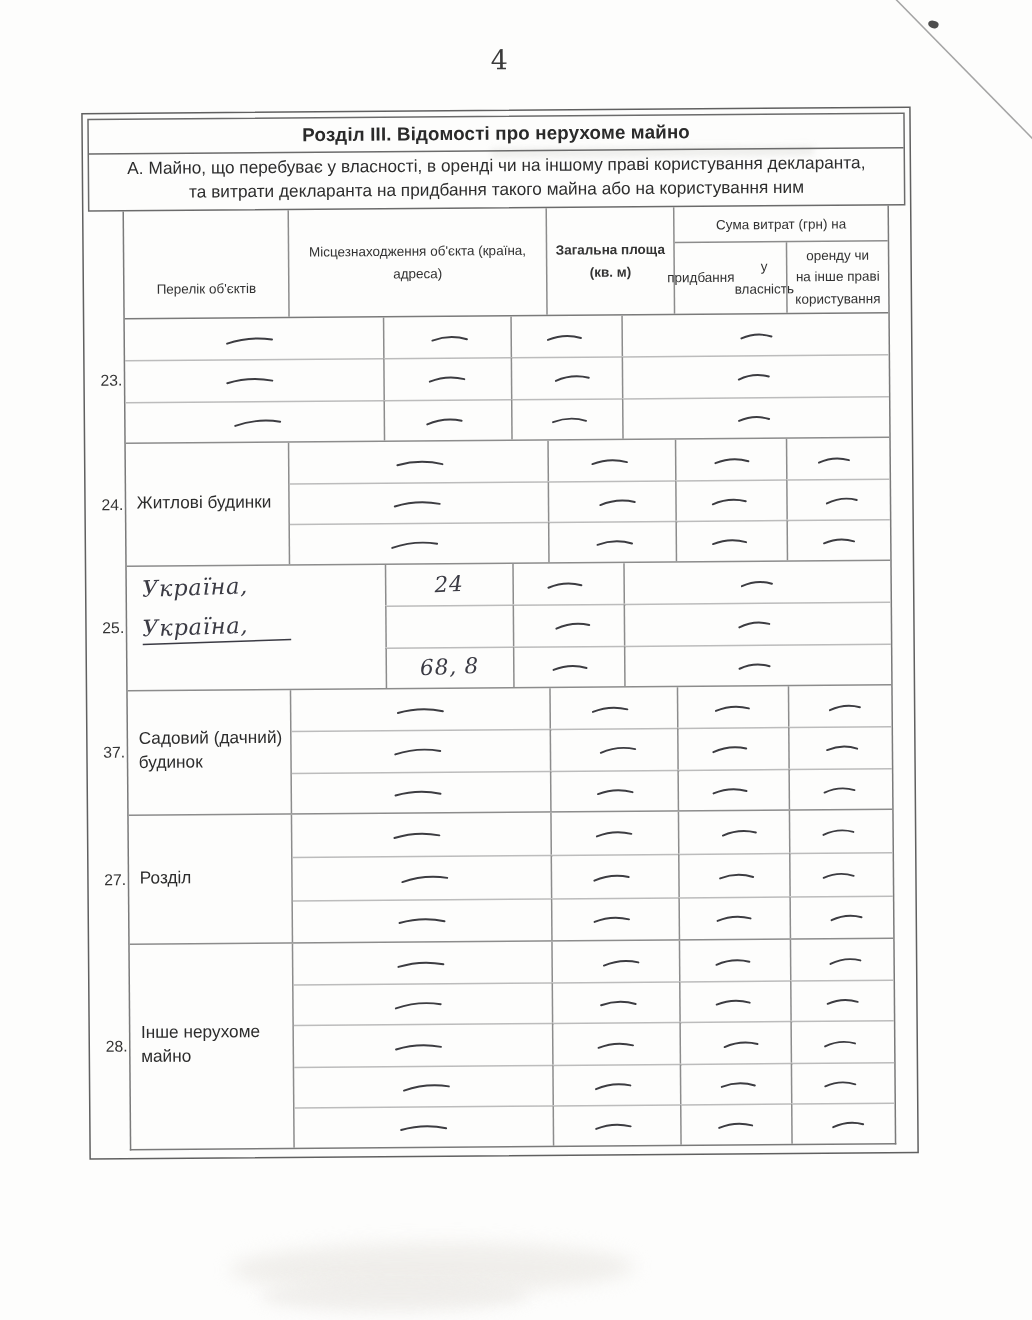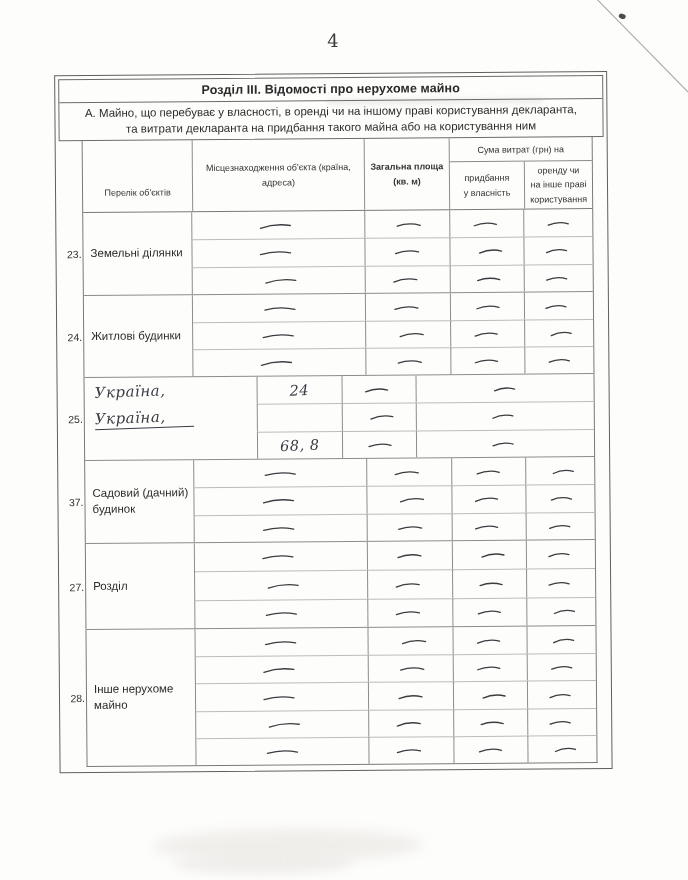--- a/index.html
+++ b/index.html
@@ -38,21 +38,21 @@
     background:transparent;
   }
   .thead{display:flex;height:71px;border-bottom:1px solid #7a7a7a;font-size:9px;color:#333;text-align:center;}
   .th{display:flex;flex-direction:column;justify-content:center;align-items:center;box-sizing:border-box;line-height:1.6;}
   .th-objects{width:109px;margin-top:34px;}
   .th-loc{width:172px;border-left:1px solid #8c8c8c;}
   .th-area{width:85px;border-left:1px solid #8c8c8c;font-weight:bold;}
   .th-costs{flex:1;border-left:1px solid #8c8c8c;display:flex;flex-direction:column;}
   .costs-top{height:23px;border-bottom:1px solid #8c8c8c;display:flex;align-items:center;justify-content:center;}
   .costs-bottom{flex:1;display:flex;}
-  .th-own{width:74px;display:flex;flex-direction:column;justify-content:center;align-items:center;line-height:1.6;}
+  .th-own{width:74px;display:flex;flex-direction:row;justify-content:center;align-items:center;line-height:1.6;}
   .th-rent{flex:1;border-left:1px solid #8c8c8c;display:flex;flex-direction:column;justify-content:center;align-items:center;line-height:1.6;}
 
   .trow{position:relative;display:flex;box-sizing:border-box;}
   .trow:not(:first-child){border-top:1px solid #8c8c8c;}
   .rownum{
     position:absolute;left:-24px;top:50%;transform:translateY(-50%);
     font-size:10.5px;color:#333;width:22px;text-align:right;
   }
   .tlabel{
     width:109px;border-right:1px solid #8c8c8c;display:flex;align-items:center;
@@ -130,21 +130,20 @@
               <span>оренду чи</span>
               <span>на інше праві</span>
               <span>користування</span>
             </div>
           </div>
         </div>
       </div>
       <div>
           <div class="trow" style="height: 82px;">
             <div class="rownum">23.</div>
-            <div class="tlabel">Земельні ділянки</div>
             <div class="subs">
               <div class="subrow">
                 <div class="cell loc">
                   <svg width="34" height="8" style="transform: rotate(-2deg) translateX(-3px);">
                     <path d="M2,6 Q17,1.5 32,4.5" stroke="#3c3c41" stroke-width="1.3" fill="none" stroke-linecap="round"></path>
                   </svg>
                 </div>
                 <div class="cell area">
                   <svg width="27" height="8" style="transform: rotate(2deg) translateX(1px);">
                     <path d="M2,6 Q13.5,1.5 25,4.5" stroke="#3c3c41" stroke-width="1.3" fill="none" stroke-linecap="round"></path>

